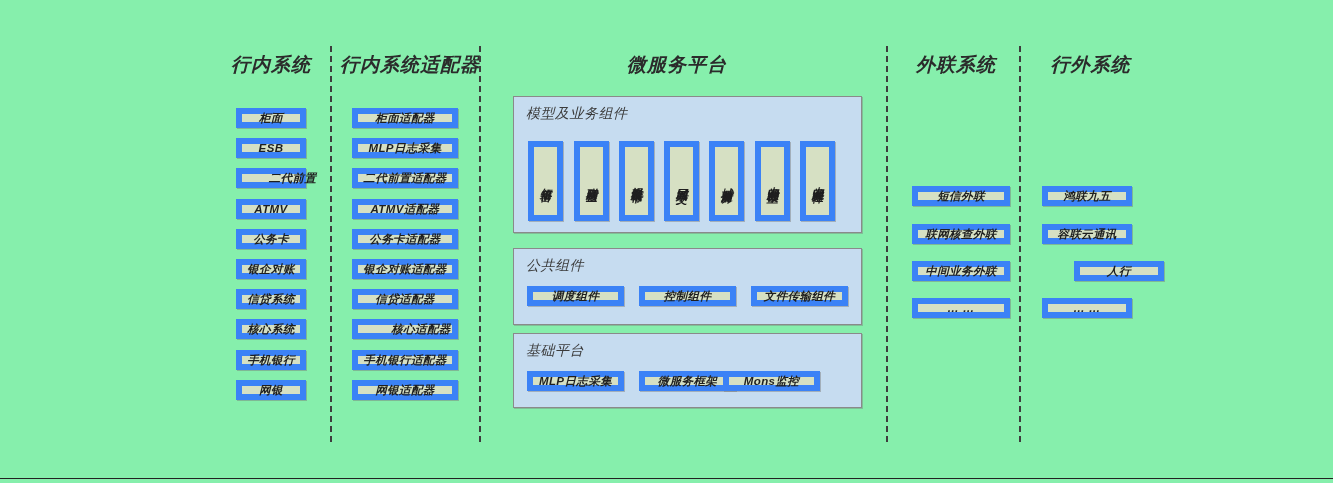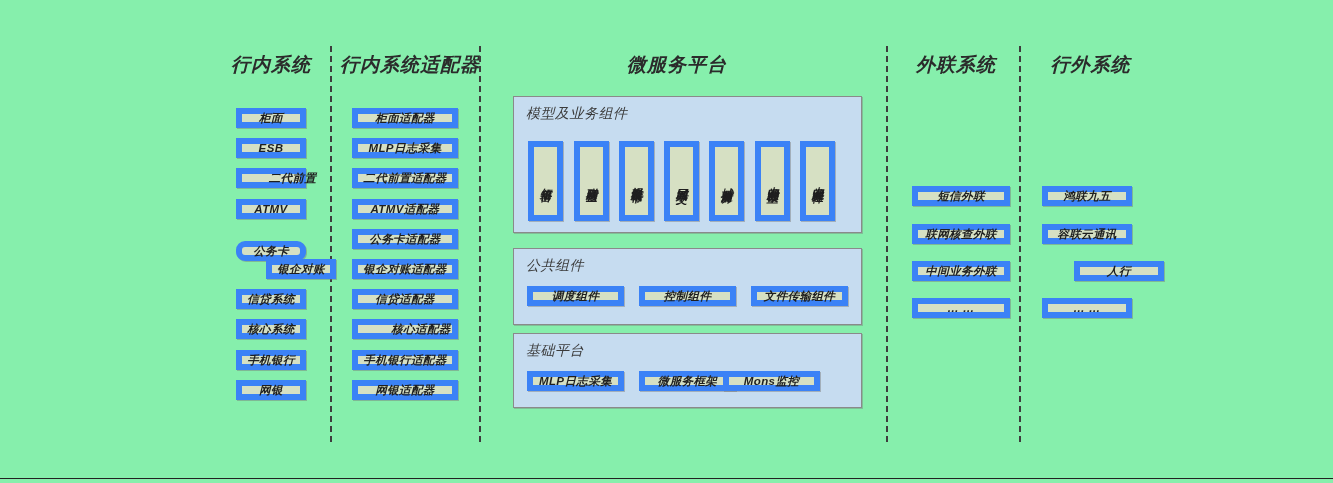--- a/index.html
+++ b/index.html
@@ -110,22 +110,22 @@
 
   <div class="divider" style="left:330px;"></div>
   <div class="divider" style="left:479px;"></div>
   <div class="divider" style="left:886px;"></div>
   <div class="divider" style="left:1019px;"></div>
 
   <div class="node" style="left:236px; top:108px;  width:70px; height:20px;">柜面</div>
   <div class="node" style="left:236px; top:138px;  width:70px; height:20px;text-align:center;">ESB</div>
   <div class="node" style="left:236px; top:168px;  width:70px; height:20px;padding-left:43px;">二代前置</div>
   <div class="node" style="left:236px; top:199px;  width:70px; height:20px;">ATMV</div>
-  <div class="node" style="left:236px; top:241px;  width:70px; height:20px;border-radius:9px;">公务卡</div>
-  <div class="node" style="left:236px; top:259px;  width:70px; height:20px;margin-left:30px;">银企对账</div>
+  <div class="node" style="left:236px; top:229px;  width:70px; height:20px;">公务卡</div>
+  <div class="node" style="left:236px; top:259px;  width:70px; height:20px;">银企对账</div>
   <div class="node" style="left:236px; top:289px;  width:70px; height:20px;">信贷系统</div>
   <div class="node" style="left:236px; top:319px;  width:70px; height:20px;">核心系统</div>
   <div class="node" style="left:236px; top:350px;  width:70px; height:20px;">手机银行</div>
   <div class="node" style="left:236px; top:380px;  width:70px; height:20px;">网银</div>
 
   <div class="node" style="left:352px; top:108px; width:106px; height:20px;">柜面适配器</div>
   <div class="node" style="left:352px; top:138px; width:106px; height:20px;">MLP日志采集</div>
   <div class="node" style="left:352px; top:168px; width:106px; height:20px;">二代前置适配器</div>
   <div class="node" style="left:352px; top:199px; width:106px; height:20px;">ATMV适配器</div>
   <div class="node" style="left:352px; top:229px; width:106px; height:20px;">公务卡适配器</div>

